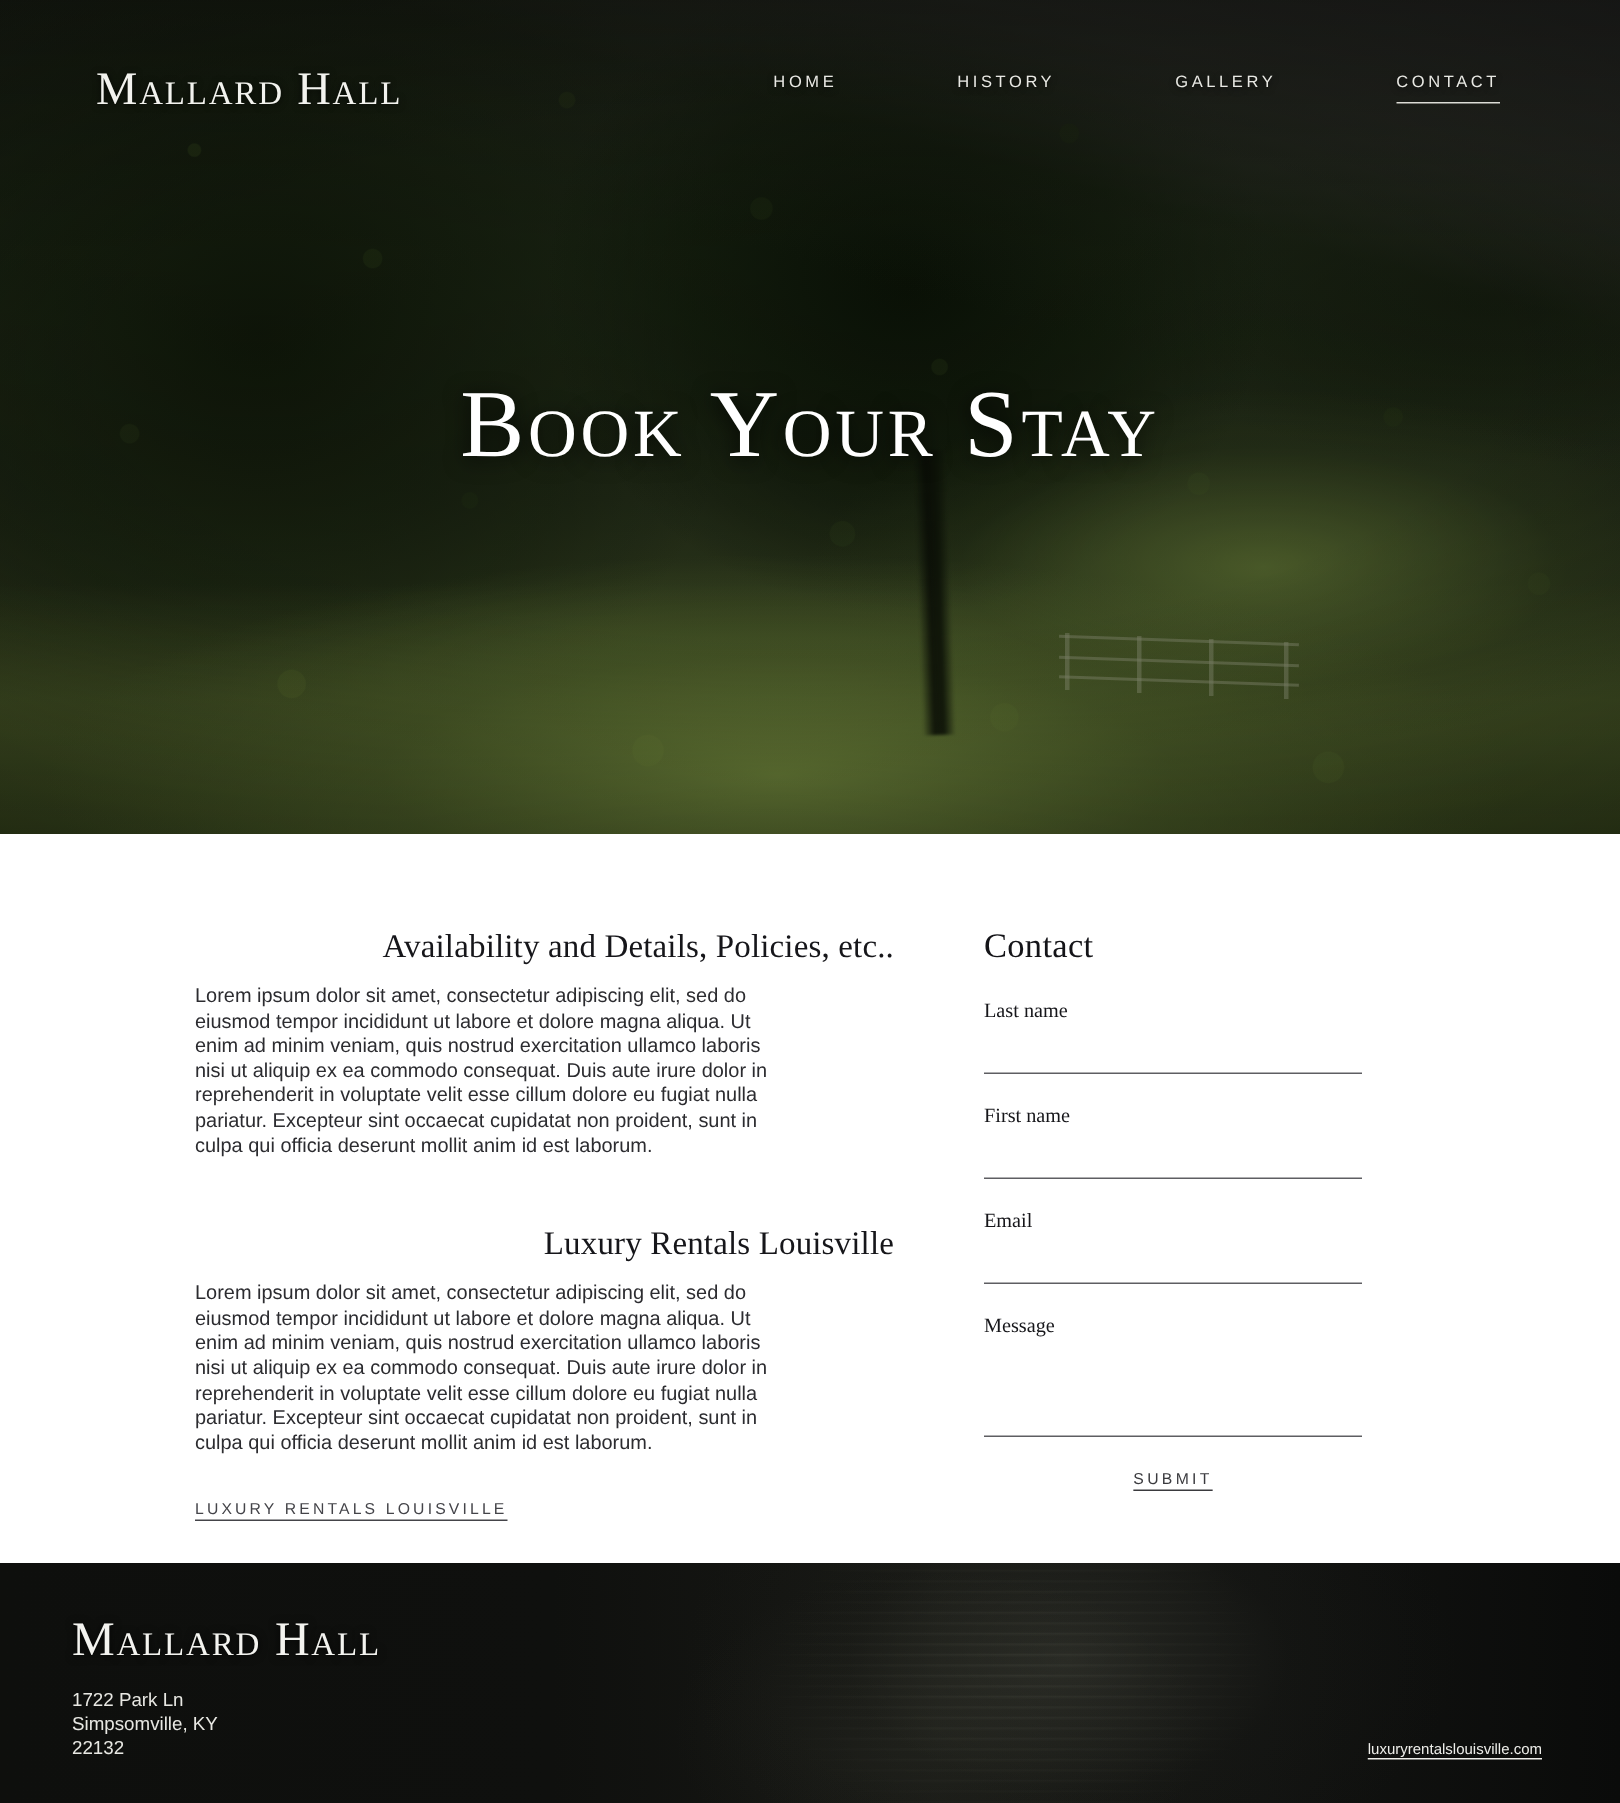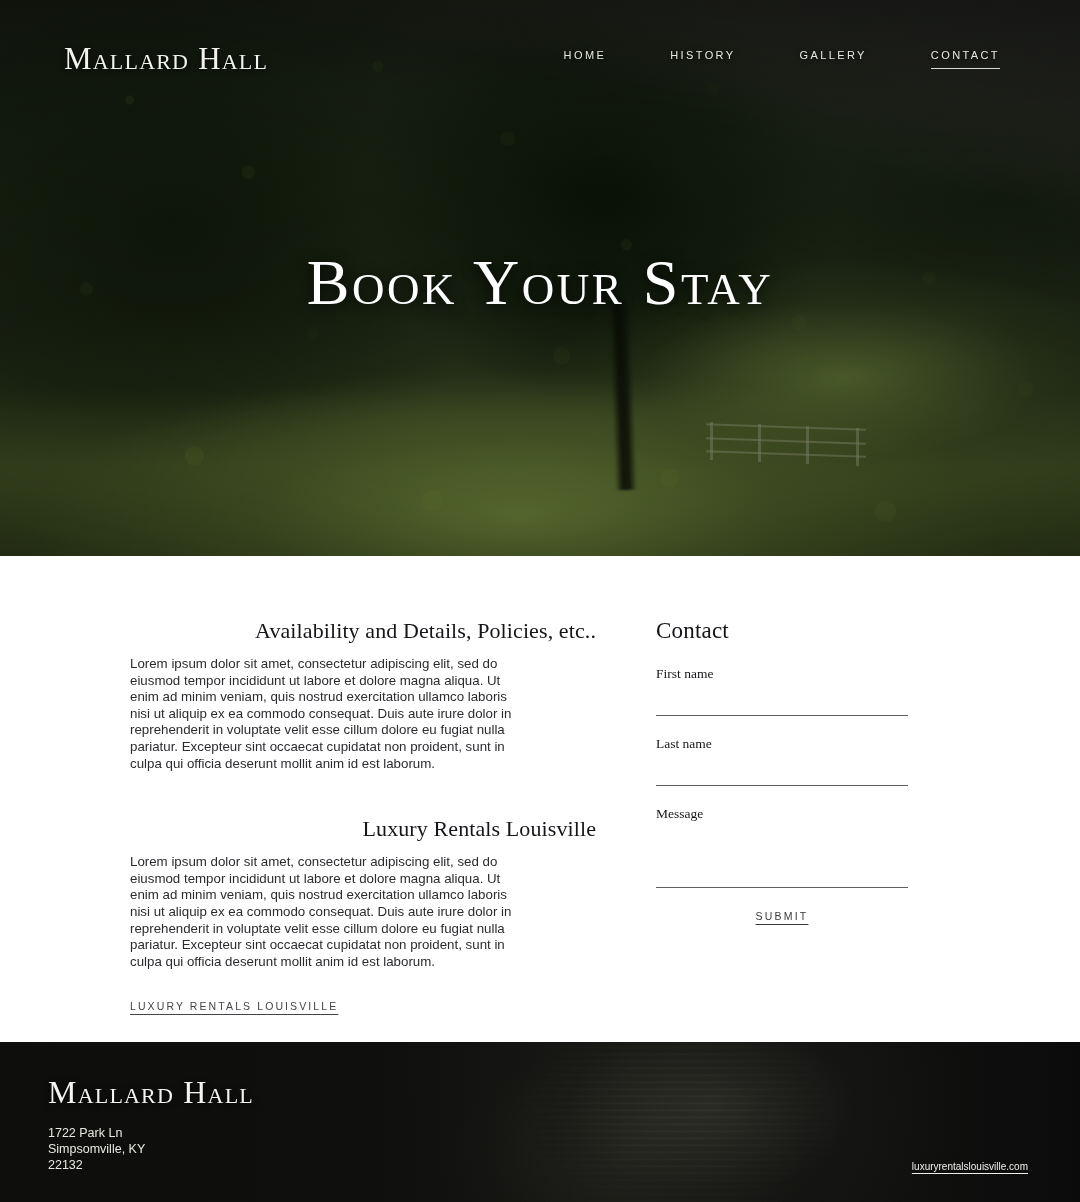--- a/index.html
+++ b/index.html
@@ -120,21 +120,21 @@
     letter-spacing: 1.2px;
     color: #f2f2ee;
     font-variant: small-caps;
     text-shadow: 0 1px 5px rgba(0,0,0,0.7);
     white-space: nowrap;
     cursor: pointer;
   }
   .main-nav {
     display: flex;
     align-items: center;
-    gap: 64px;
+    gap: 80px;
     margin-right: 16px;
   }
   .nav-link {
     font-family: "Liberation Sans", sans-serif;
     font-size: 11px;
     letter-spacing: 2.4px;
     color: #e9e9e4;
     text-transform: uppercase;
     text-decoration: none;
     padding-bottom: 7px;
@@ -390,29 +390,33 @@
     <p class="body-copy">Lorem ipsum dolor sit amet, consectetur adipiscing elit, sed do eiusmod tempor incididunt ut labore et dolore magna aliqua. Ut enim ad minim veniam, quis nostrud exercitation ullamco laboris nisi ut aliquip ex ea commodo consequat. Duis aute irure dolor in reprehenderit in voluptate velit esse cillum dolore eu fugiat nulla pariatur. Excepteur sint occaecat cupidatat non proident, sunt in culpa qui officia deserunt mollit anim id est laborum.</p>
 
     <a class="inline-link">LUXURY RENTALS LOUISVILLE</a>
   </div>
 
   <div class="col-right">
     <h2 class="form-title">Contact</h2>
 
     <form>
       <div class="field">
+        <label class="field-label">Last name</label>
+        <input class="field-input" type="text" placeholder="" style="">
+      </div>
+
+      <div class="field">
         <label class="field-label">First name</label>
         <input class="field-input" type="text" placeholder="" style="">
       </div>
 
       <div class="field">
-        <label class="field-label">Last name</label>
+        <label class="field-label">Email</label>
         <input class="field-input" type="text" placeholder="" style="">
       </div>
-
 
       <div class="field">
         <label class="field-label">Message</label>
         <textarea class="field-input is-textarea" placeholder="" style=""></textarea>
       </div>
 
       <div class="submit-row">
         <button class="submit-button" type="submit">SUBMIT</button>
       </div>
     </form>

